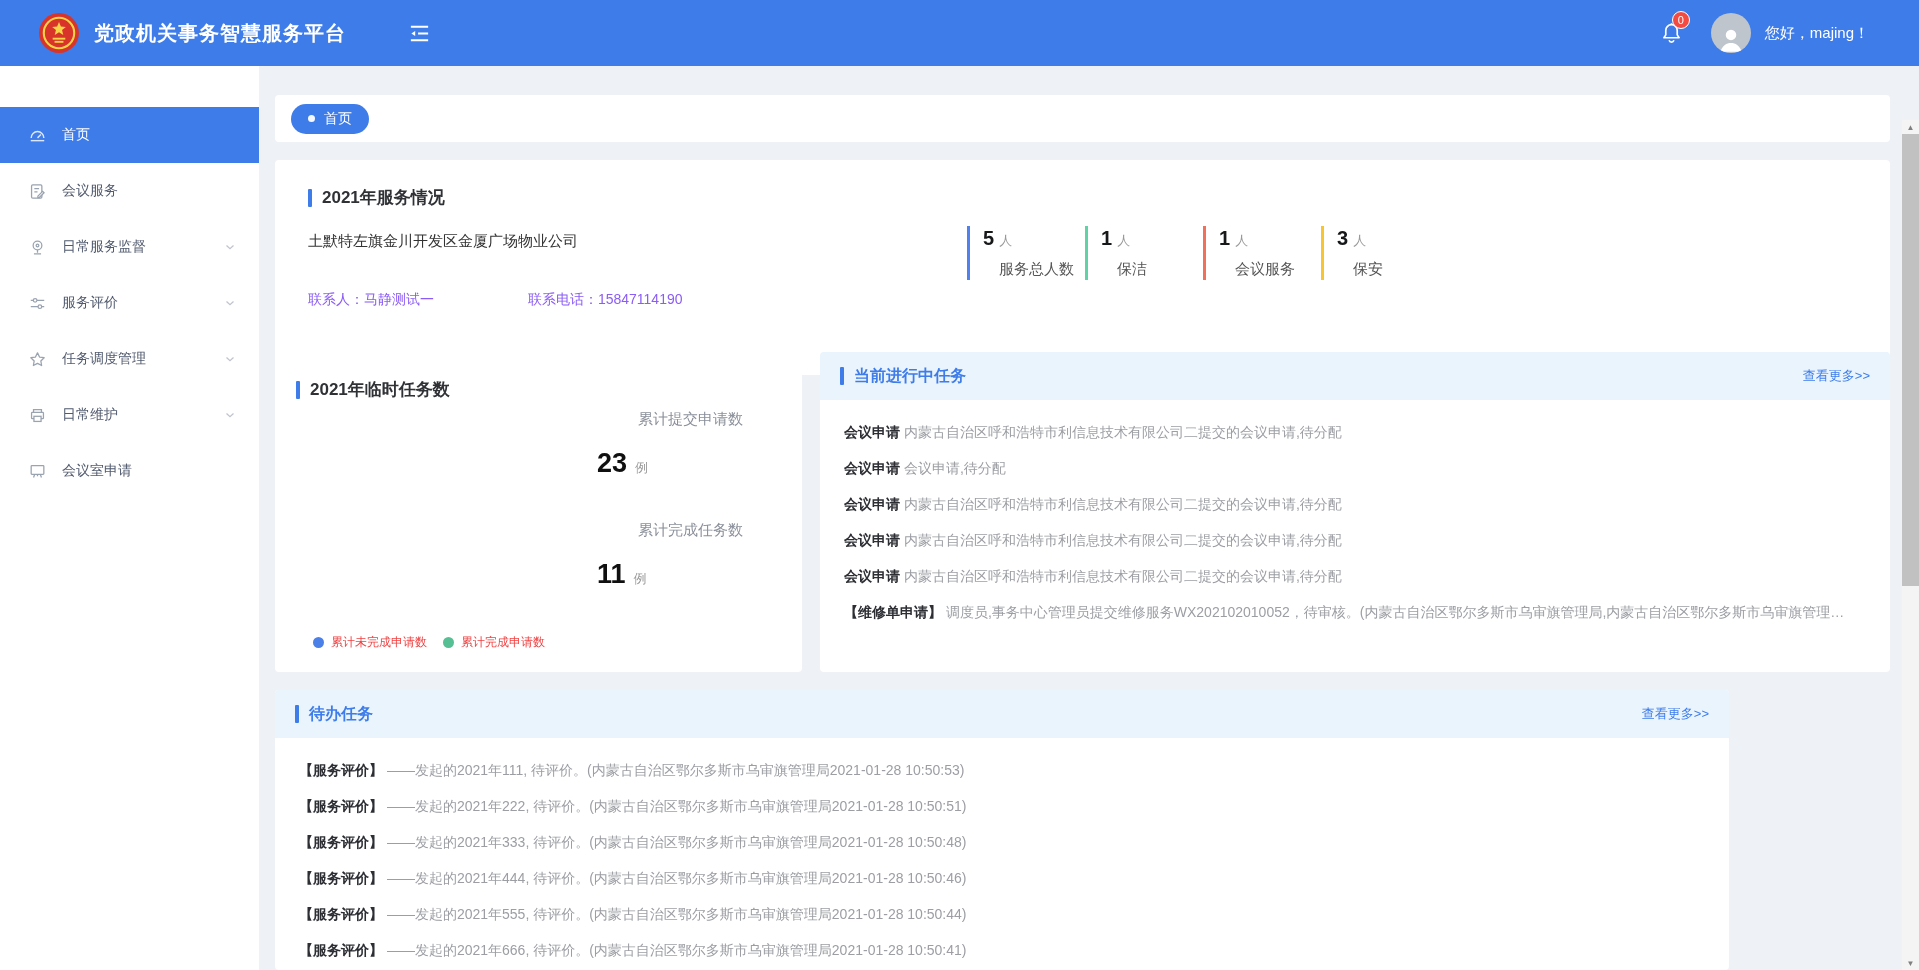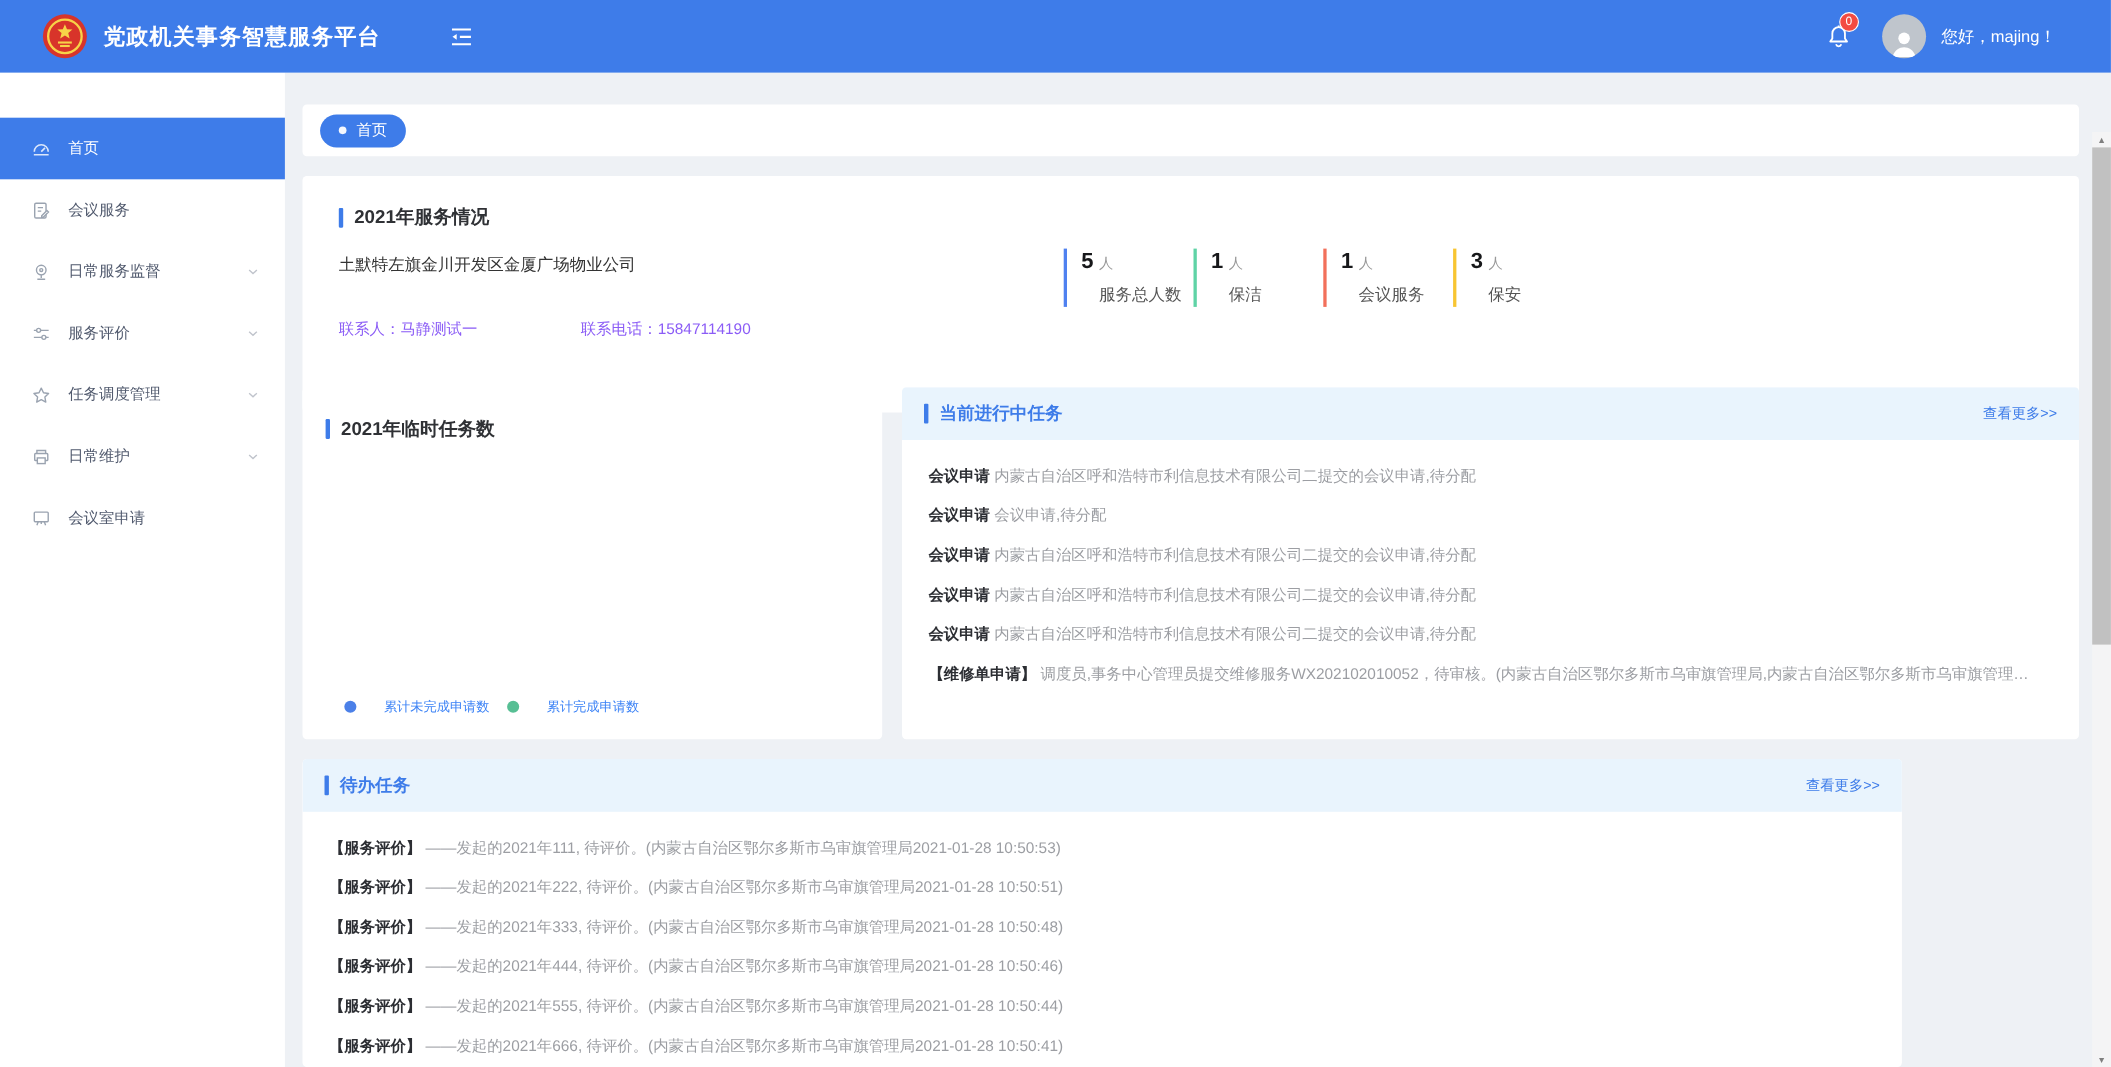--- a/index.html
+++ b/index.html
@@ -53,21 +53,21 @@
   .stat-unit { font-size:13px; color:#999; font-weight:normal; margin-left:5px; }
   .stat-label { font-size:15px; color:#555; margin-top:8px; white-space:nowrap;margin-left:16px; }
   
   #card-donut { left:275px; top:352px; width:527px; height:320px; }
   #card-donut .card-title-row { position:absolute; left:21px; top:26px; }
   .donut { position:absolute; left:74px; top:78px; width:176px; height:176px; border-radius:50%;
     display:flex; align-items:center; justify-content:center; }
   .donut::after { content:""; position:absolute; inset:35px; background:#fff; border-radius:50%; z-index:1; }
   .donut-label { position:relative; z-index:2; font-size:16px; color:#464a50; }
   .legend { position:absolute; left:38px; top:282px; display:flex; gap:16px; }
-  .legend-item { display:flex; align-items:center; gap:25px; font-size:12px; color:#3b82f6; cursor:pointer; }
+  .legend-item { display:flex; align-items:center; gap:7px; font-size:12px; color:#ef4444; cursor:pointer; }
   .legend-dot { width:11px; height:11px; border-radius:50%; background:var(--c,#999); }
   .totals { position:absolute; left:300px; top:58px; width:168px; }
   .total-label { text-align:right; font-size:15px; color:#8a8f99; line-height:18px; }
   .total-value { margin:20px 0 42px 22px; }
   .total-value b { font-size:27px; color:#101010; }
   .total-value .unit { font-size:13px; color:#999; margin-left:8px; }
   
   #card-ongoing { left:820px; top:352px; width:1070px; height:320px; overflow:hidden; }
   #card-todo { left:275px; top:690px; width:1454px; height:280px; overflow:hidden; }
   .strip { height:48px; background:#e9f4fd; display:flex; align-items:center; padding:0 20px; gap:10px; }
@@ -273,20 +273,30 @@
   <div class="legend">
     <span class="legend-item">
         <i class="legend-dot" style="--c: #4b80e8;"></i>
         <span>累计未完成申请数</span>
       </span>
       <span class="legend-item">
         <i class="legend-dot" style="--c: #57bf94;"></i>
         <span>累计完成申请数</span>
       </span>
   </div>
+  <div class="totals">
+    <div class="total">
+        <div class="total-label">累计提交申请数</div>
+        <div class="total-value"><b>23</b><span class="unit">例</span></div>
+      </div>
+      <div class="total">
+        <div class="total-label">累计完成任务数</div>
+        <div class="total-value"><b>11</b><span class="unit">例</span></div>
+      </div>
+  </div>
 </section>
 
 <section class="card" id="card-ongoing">
   <header class="strip">
     <span class="vbar"></span>
     <h2>当前进行中任务</h2>
     <a class="more">查看更多&gt;&gt;</a>
   </header>
   <ul class="task-list">
     <li class="task-row"><b>会议申请</b> <span class="gray">内蒙古自治区呼和浩特市利信息技术有限公司二提交的会议申请,待分配</span></li>

